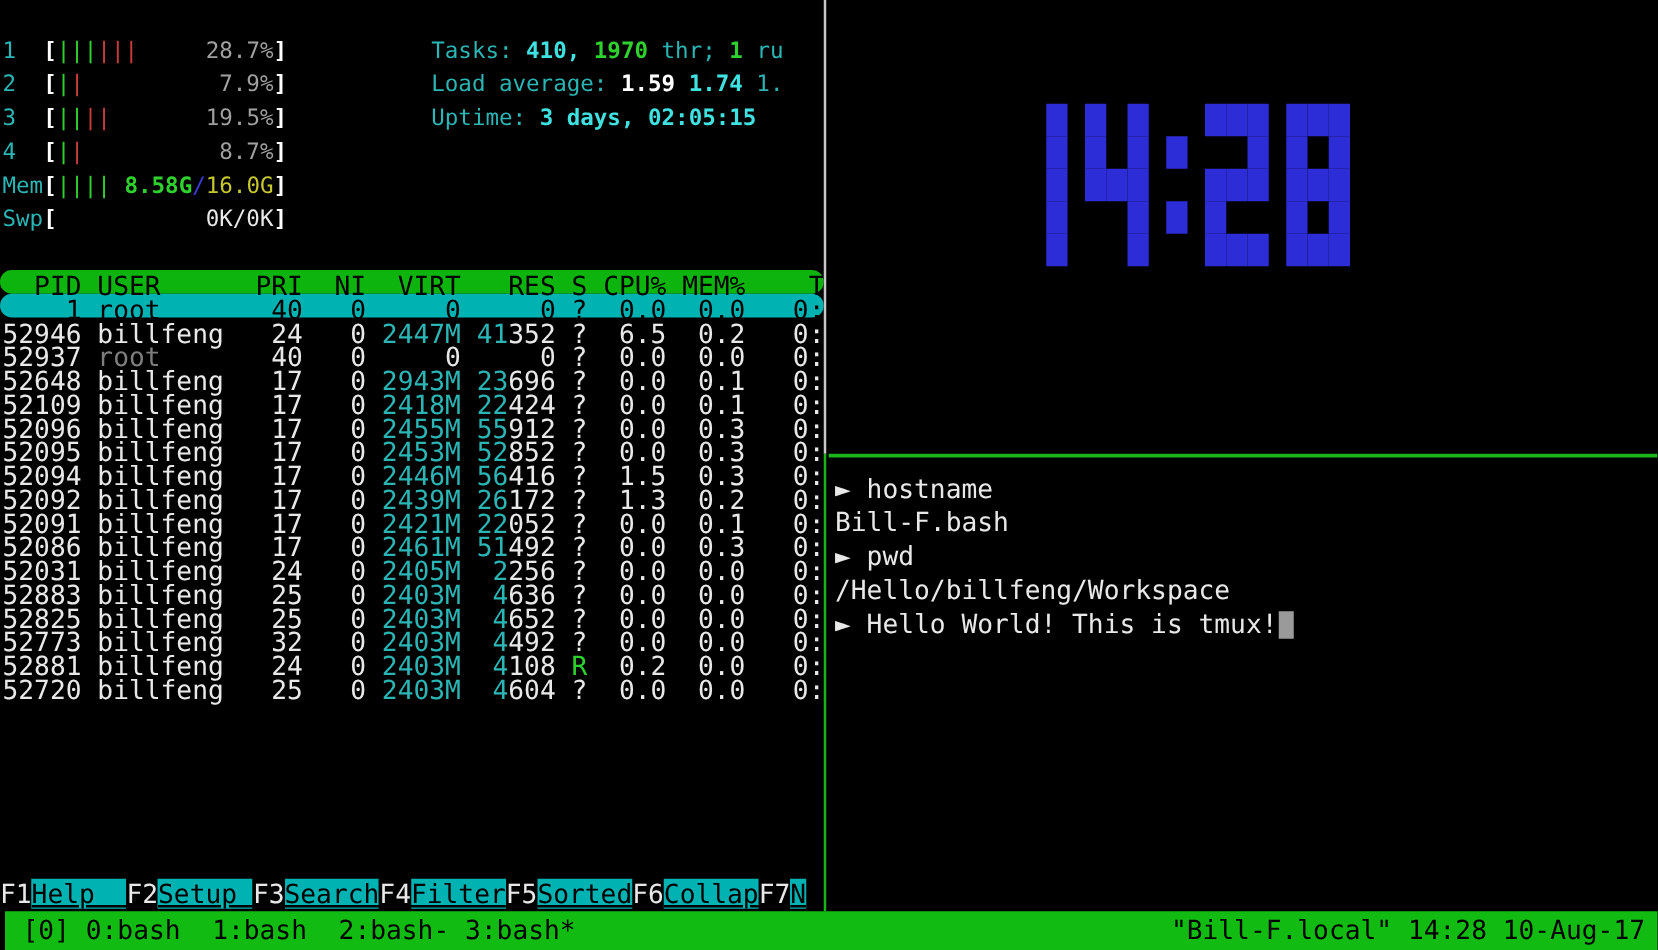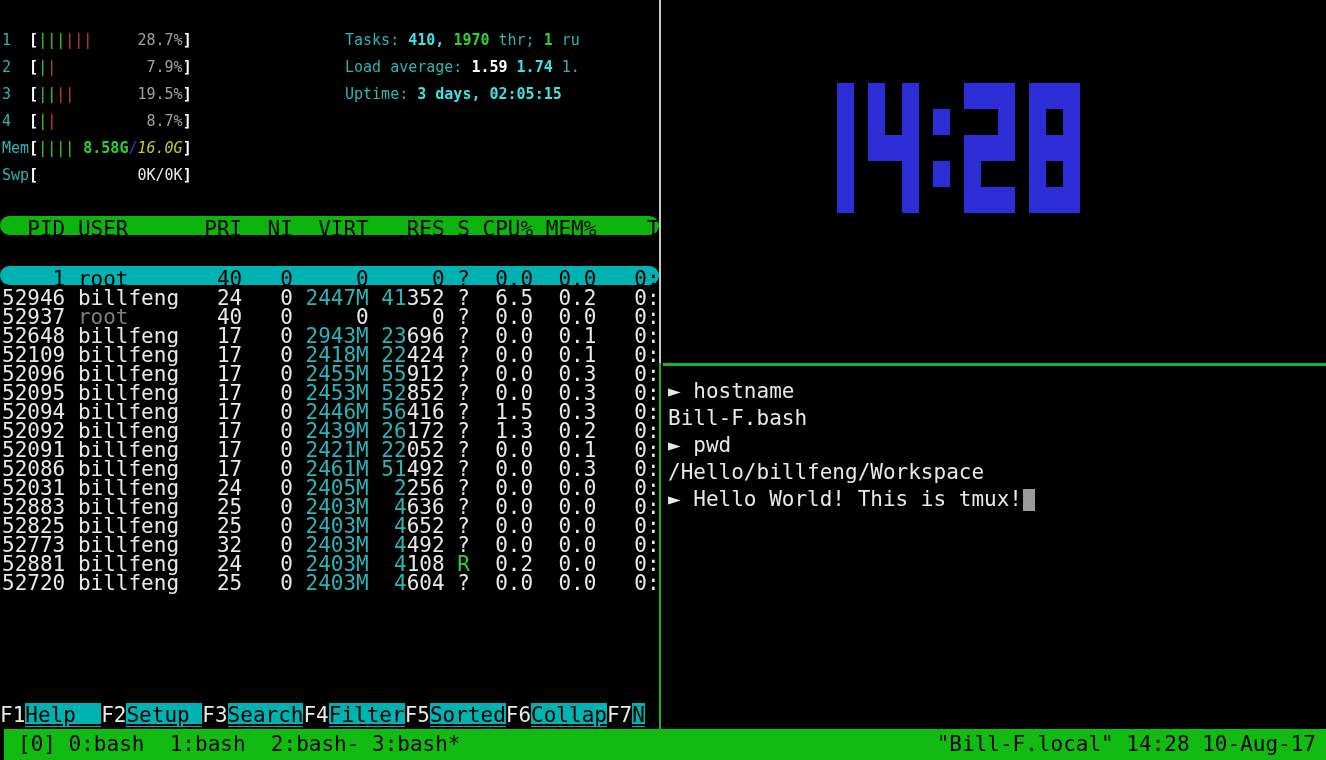--- a/index.html
+++ b/index.html
@@ -1,52 +1,52 @@
 <!DOCTYPE html>
 <html style="--cyan: #2bb5b5; --cyanBright: #3fe1e1; --green: #2fd12f; --red: #cc3b3b; --blue: #3a3ad6; --yellow: #c7c72e; --white: #e8e8e8; --gray: #a0a0a0; --shadow: #7e7e7e; --headerBg: #0db40d; --selBg: #00b2b2; --fkeyBg: #00b2b2; --statusBg: #12bb12; --clockBlue: #2d2dd8; --borderGray: #c8c8c8; --borderGreen: #1ab51a;"><head>
 <meta charset="utf-8">
 <style>
   html,body{margin:0;padding:0;background:#000;}
   body{width:1326px;height:760px;overflow:hidden;font-family:"DejaVu Sans Mono","Liberation Mono",monospace;}
   .screen{position:relative;width:1326px;height:760px;background:#000;}
-  .line{height:27px;line-height:27px;font-size:15px;white-space:pre;}
+  .line{height:27px;line-height:27px;font-size:18px;white-space:pre;}
   
   .htop-pane{position:absolute;left:0;top:0;width:659px;height:729px;overflow:hidden;}
   .vdiv-top{position:absolute;left:659px;top:0;width:2px;height:363px;background:var(--borderGray,#c8c8c8);}
   .vdiv-bottom{position:absolute;left:659px;top:363px;width:2px;height:366px;background:var(--borderGreen,#1ab51a);}
   .clock-pane{position:absolute;left:663px;top:0;width:663px;height:363px;overflow:hidden;}
   .hdiv{position:absolute;left:663px;top:363px;width:663px;height:3px;background:var(--borderGreen,#1ab51a);}
   .shell-pane{position:absolute;left:663px;top:366px;width:663px;height:360px;overflow:hidden;padding-top:12px;box-sizing:border-box;}
   
   .htop-top{position:absolute;left:0;top:27px;width:659px;}
   .meters{position:absolute;left:2px;top:0;}
   .infoblock{position:absolute;left:345px;top:0;width:330px;overflow:hidden;}
   .m-label{color:var(--cyan,#2bb5b5);}
   .bracket{color:#fff;font-weight:bold;}
   .bar-green{color:var(--green,#2fd12f);}
   .bar-red{color:var(--red,#cc3b3b);}
   .c-cyan{color:var(--cyan,#2bb5b5);}
   .c-cyanBright{color:var(--cyanBright,#3fe1e1);font-weight:bold;}
   .c-green{color:var(--green,#2fd12f);font-weight:bold;}
   .c-blue{color:var(--blue,#3a3ad6);}
-  .c-yellow{color:var(--yellow,#c7c72e);font-style:italic;}
+  .c-yellow{color:var(--yellow,#c7c72e);}
   .c-white{color:var(--white,#e8e8e8);}
   .c-whiteBright{color:#fff;font-weight:bold;}
   .c-gray{color:var(--gray,#a0a0a0);}
   
   .table{position:absolute;left:0;top:216px;width:659px;}
   .trow{height:19px;line-height:27px;font-size:21px;white-space:pre;padding-left:2px;border-radius:13px;}
   .trow span{color:var(--white,#e8e8e8);}
   .trow .f-virt-m{color:var(--cyan,#2bb5b5);}
   .trow .f-res-hi{color:var(--cyan,#2bb5b5);}
   .trow .f-s-run{color:var(--green,#2fd12f);}
   .trow .f-user-shadow{color:var(--shadow,#7e7e7e);}
   .trow.hdr{background:var(--headerBg,#0db40d);}
   .trow.hdr span{color:#000;}
-  .trow.sel{background:var(--selBg,#00b2b2);margin-top:31px;}
+  .trow.sel{background:var(--selBg,#00b2b2);}
   .trow.sel span{color:#000;}
   
   .fbar{position:absolute;left:0;top:702px;width:659px;height:27px;line-height:27px;font-size:21px;white-space:pre;display:flex;text-decoration:underline;}
   .fk-key{color:var(--white,#e8e8e8);background:#000;}
   .fk-label{color:#000;background:var(--fkeyBg,#00b2b2);}
   
   .clock{position:absolute;left:140px;top:83px;display:flex;gap:14px;}
   .clock-digit{display:grid;grid-template-columns:repeat(3,17px);grid-template-rows:repeat(5,26px);}
   .clock-colon{display:grid;grid-template-columns:17px;grid-template-rows:repeat(5,26px);}
   .ccell{width:17px;height:26px;}

